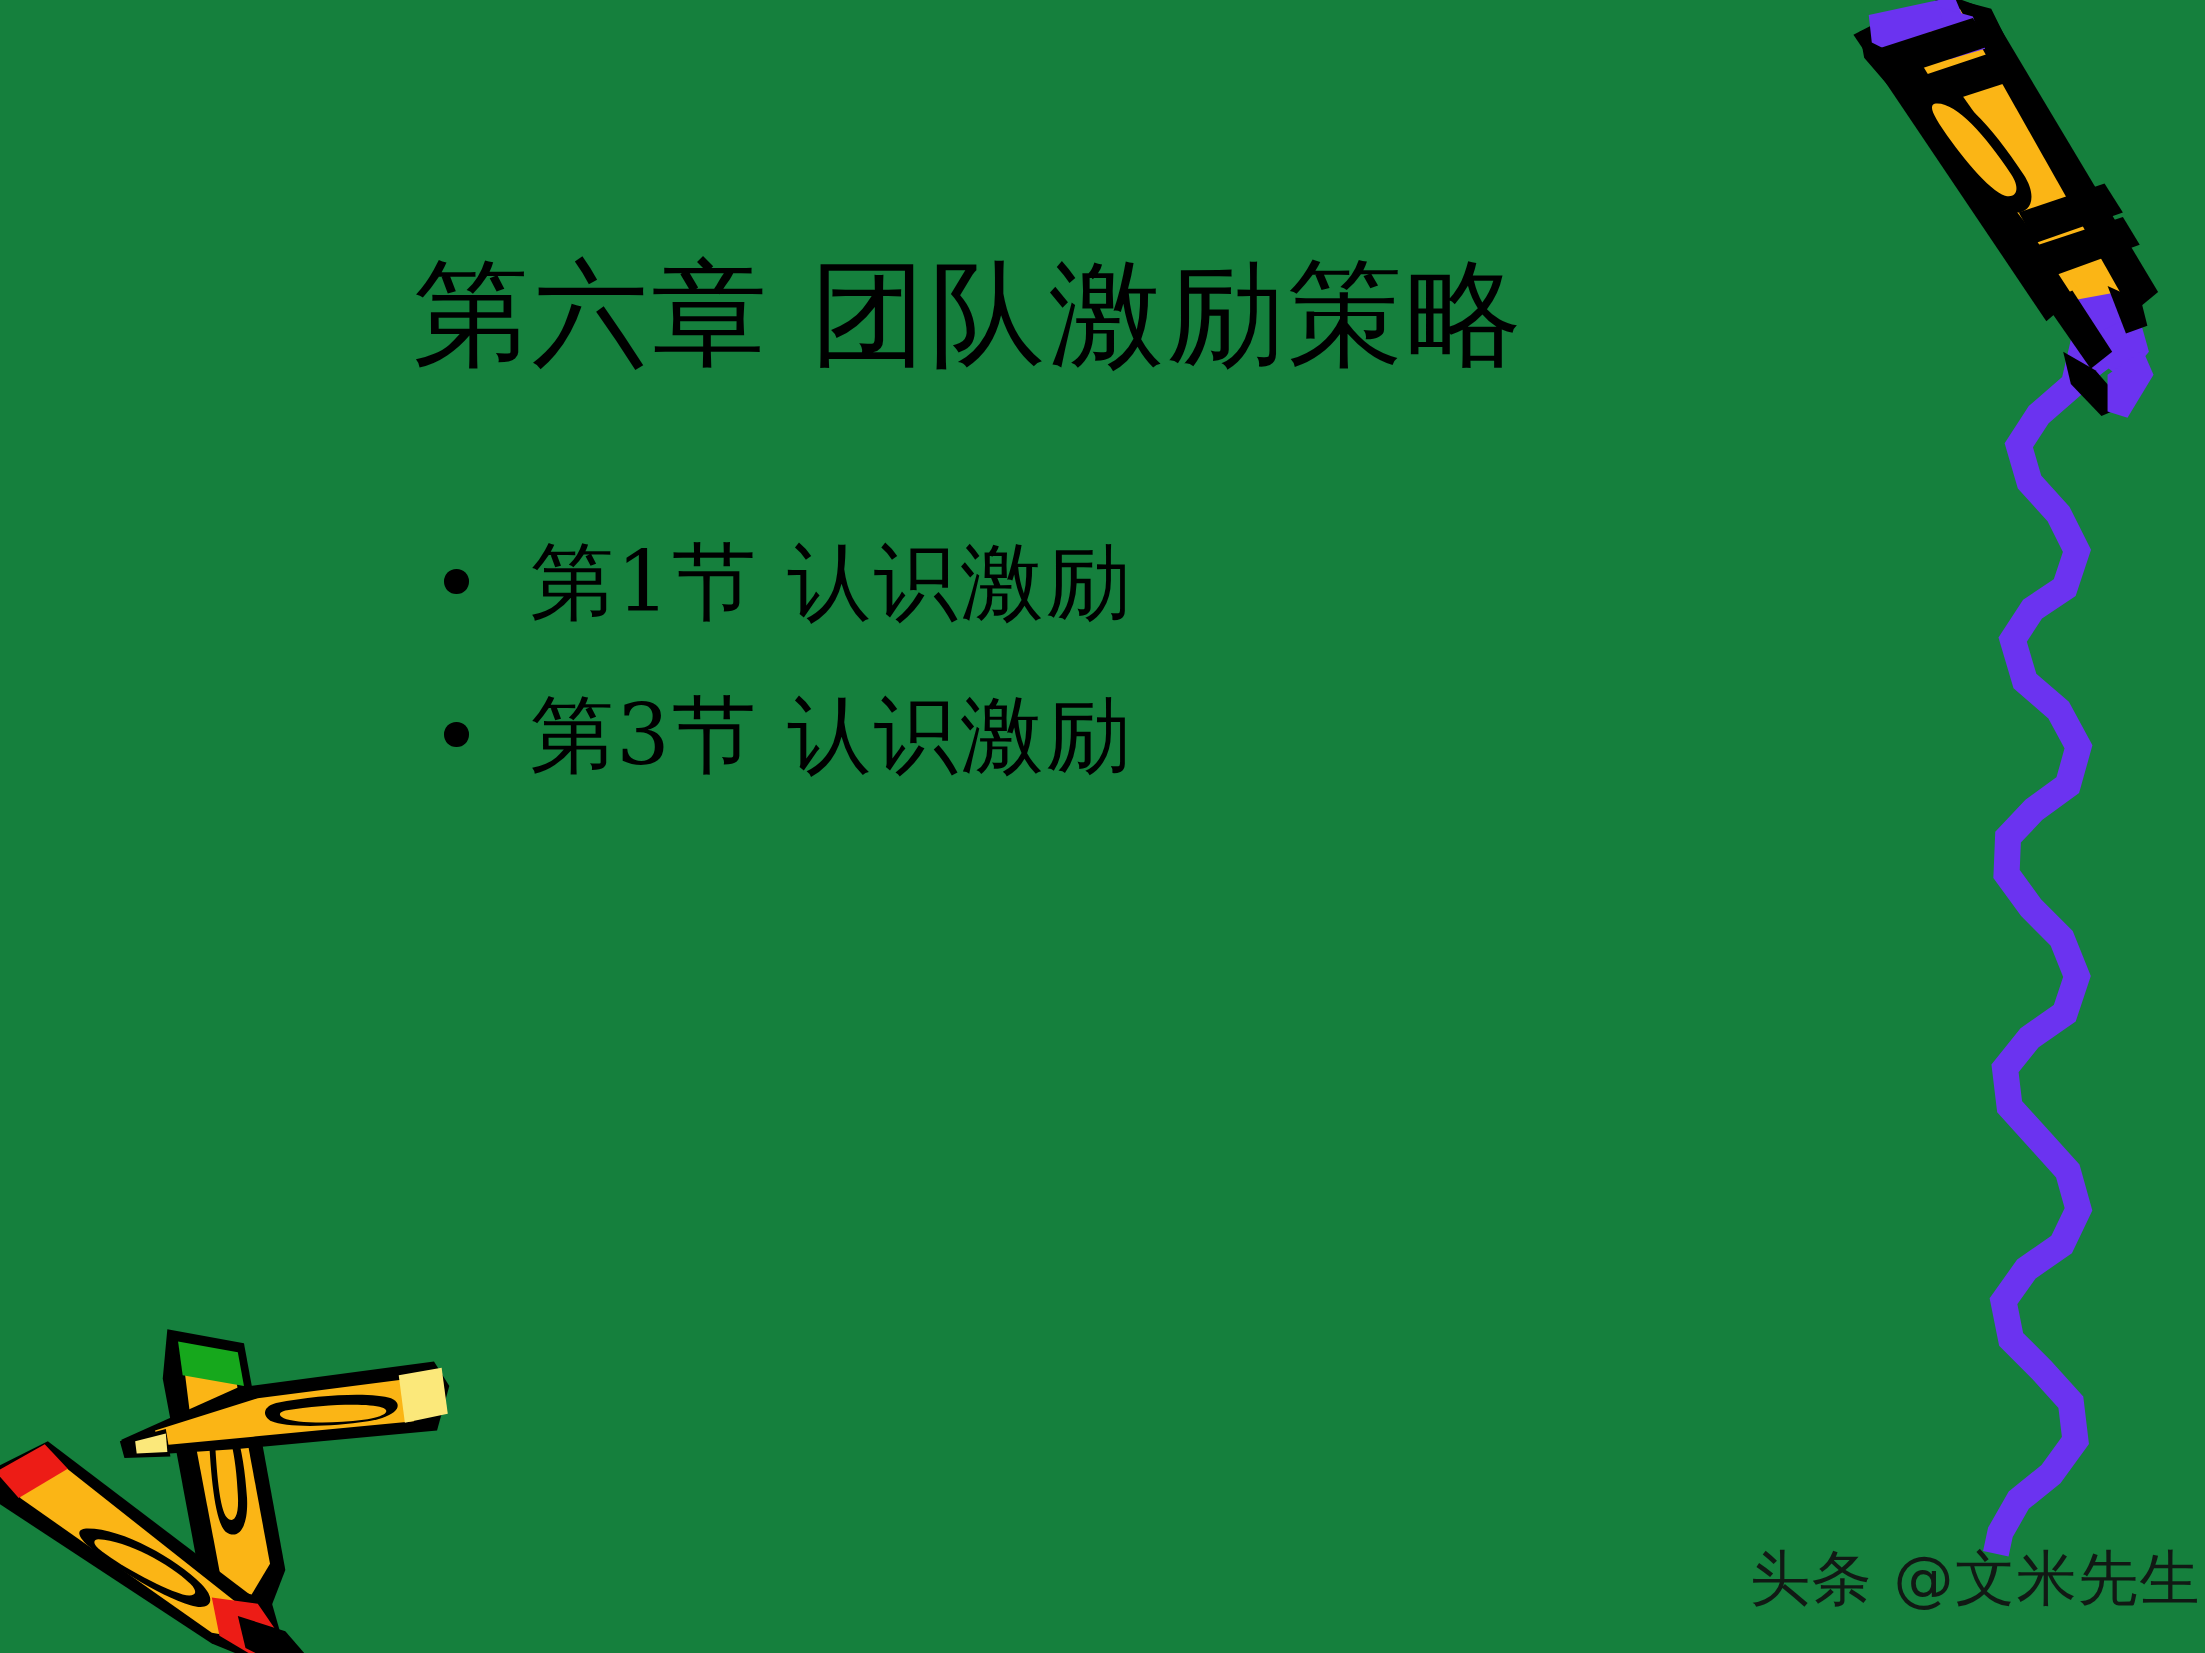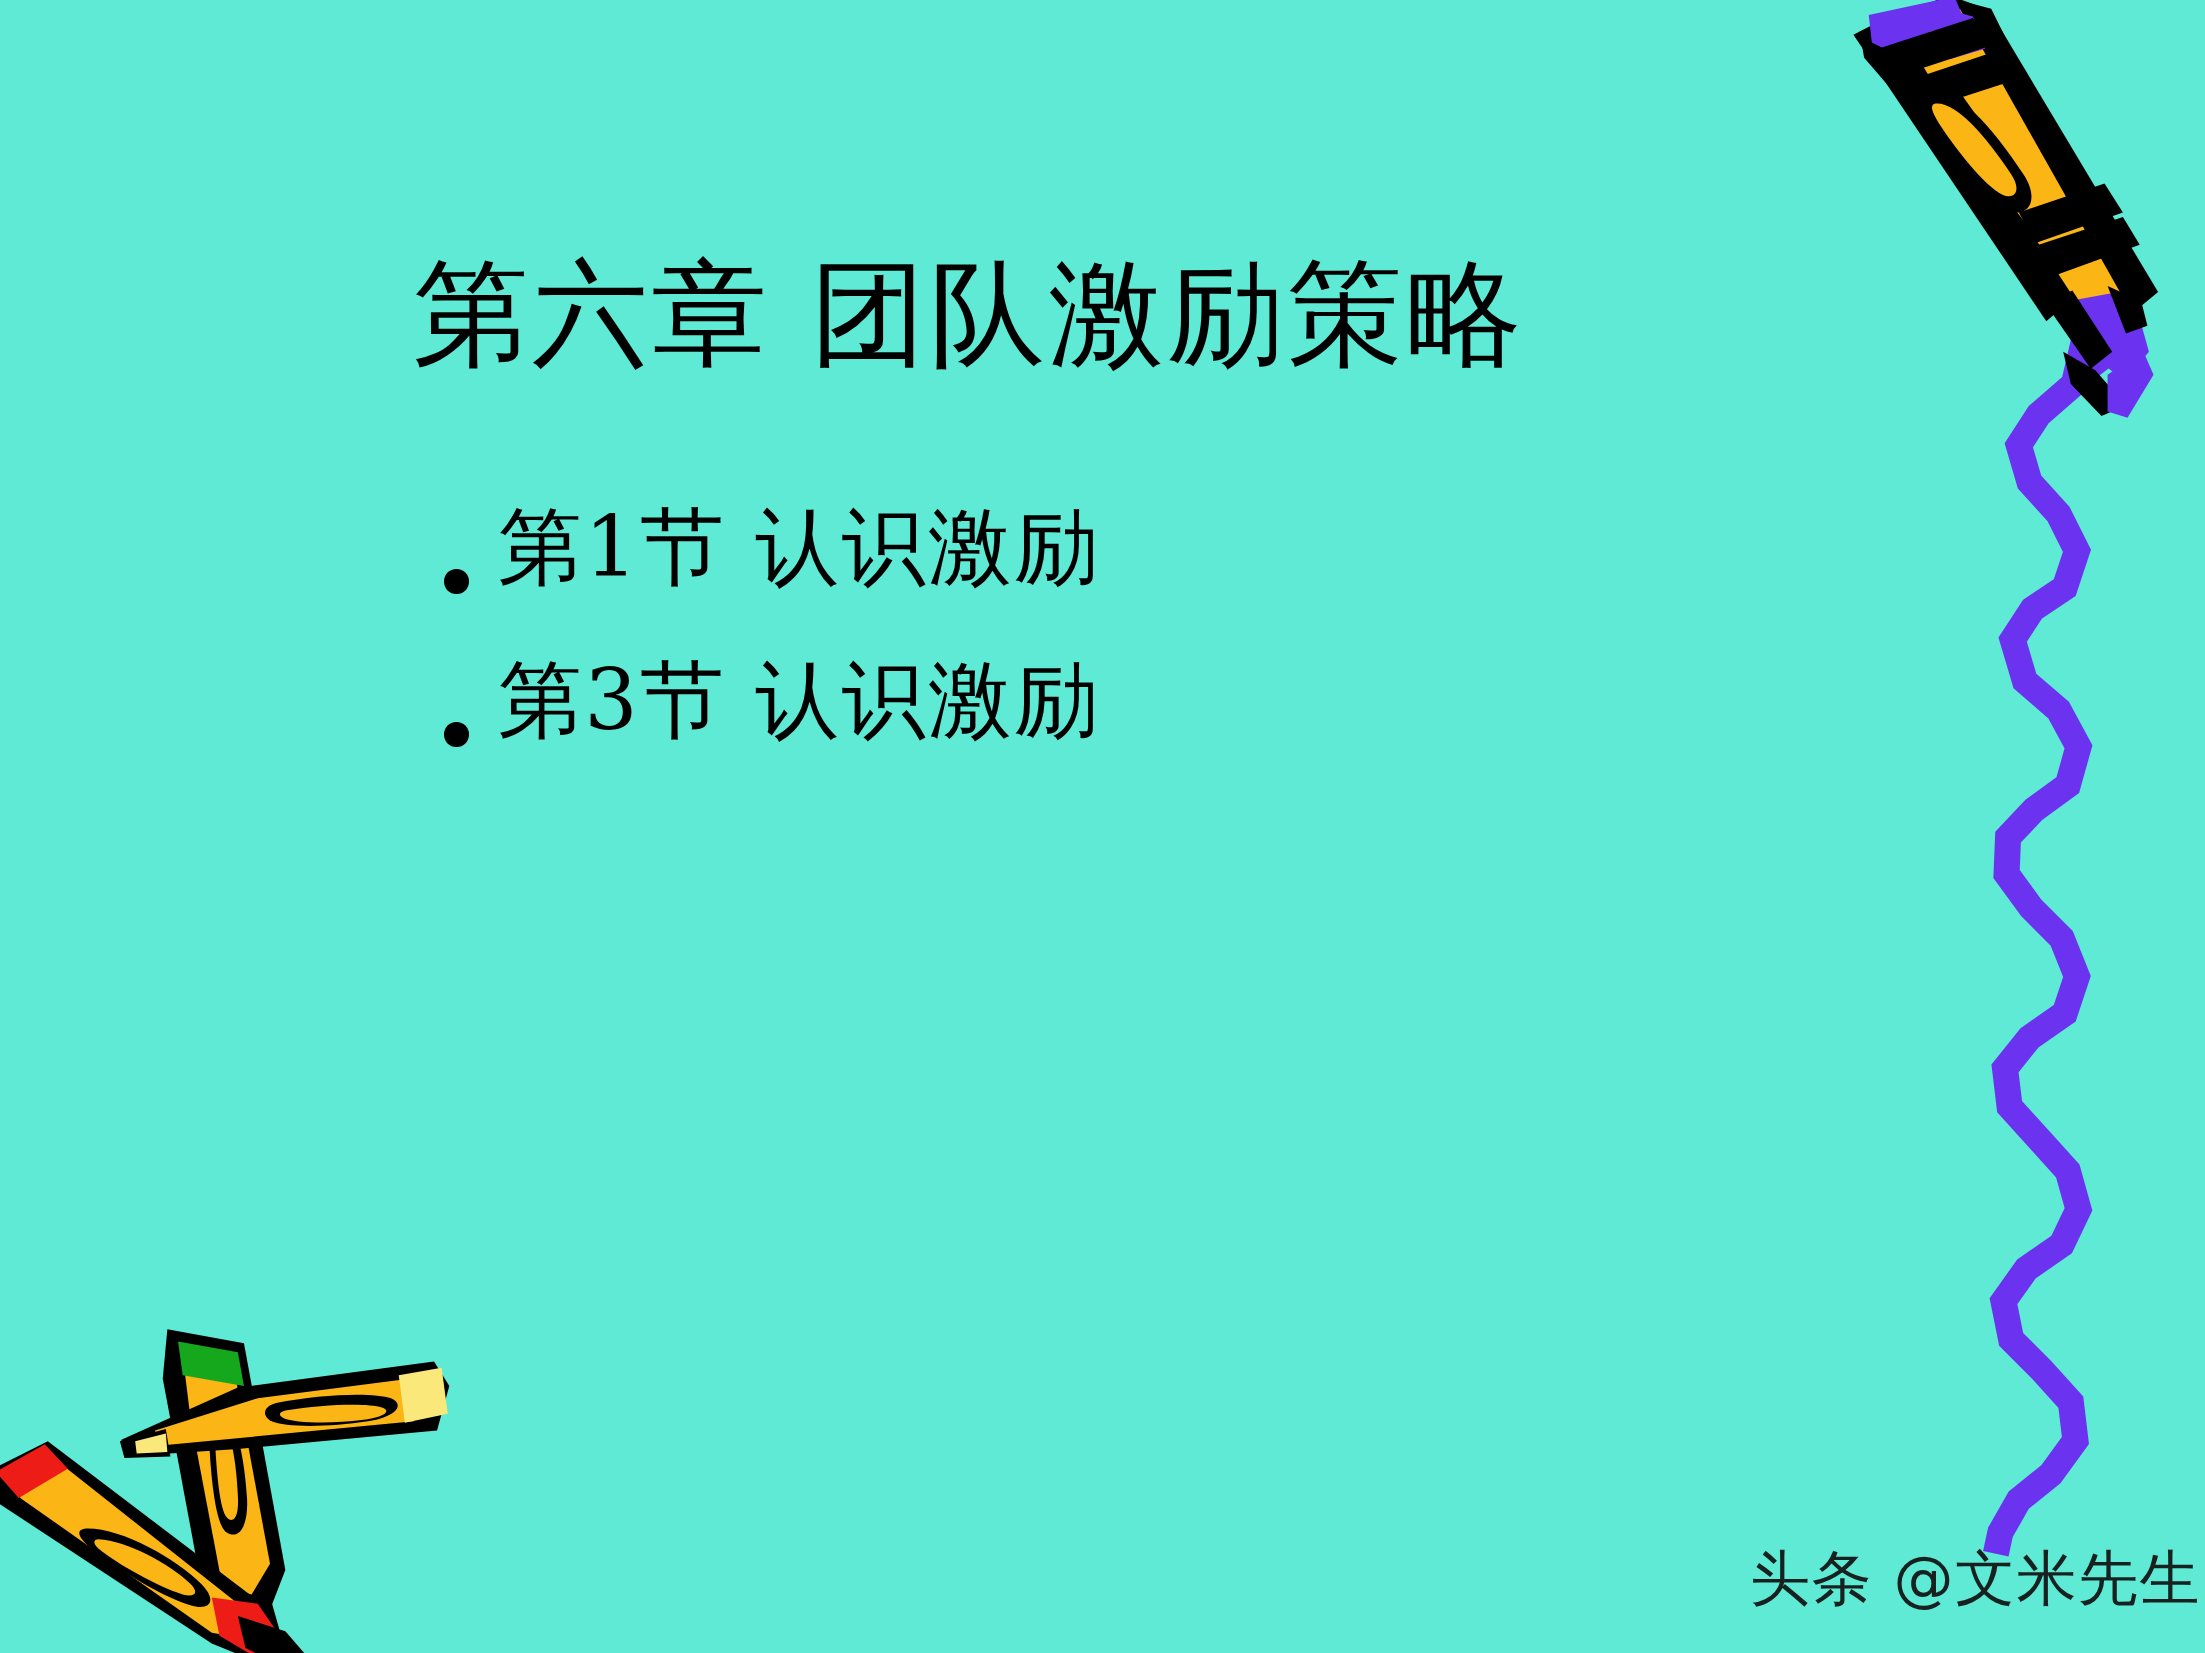--- a/index.html
+++ b/index.html
@@ -4,21 +4,21 @@
 <style>
   html, body {
     margin: 0;
     padding: 0;
     background: #ffffff;
   }
   #slide {
     position: relative;
     width: 2205px;
     height: 1654px;
-    background: #5eead4;
+    background: #15803d;
     overflow: hidden;
     font-family: "DejaVu Serif", "Liberation Serif", serif;
   }
 
   
   #title {
     position: absolute;
     left: 413px;
     top: 243px;
     width: 1302px;
@@ -32,21 +32,23 @@
 
   
   #bullets {
     position: absolute;
     left: 444px;
     top: 505px;
     width: 1225px;
   }
   .bullet-row {
     display: flex;
+    align-items: center;
     height: 153px;
+    gap: 32px;
   }
   .bullet-dot {
     width: 54px;
     flex: 0 0 54px;
     display: flex;
     align-items: center;
   }
   .bullet-dot span {
     display: block;
     width: 24.5px;

